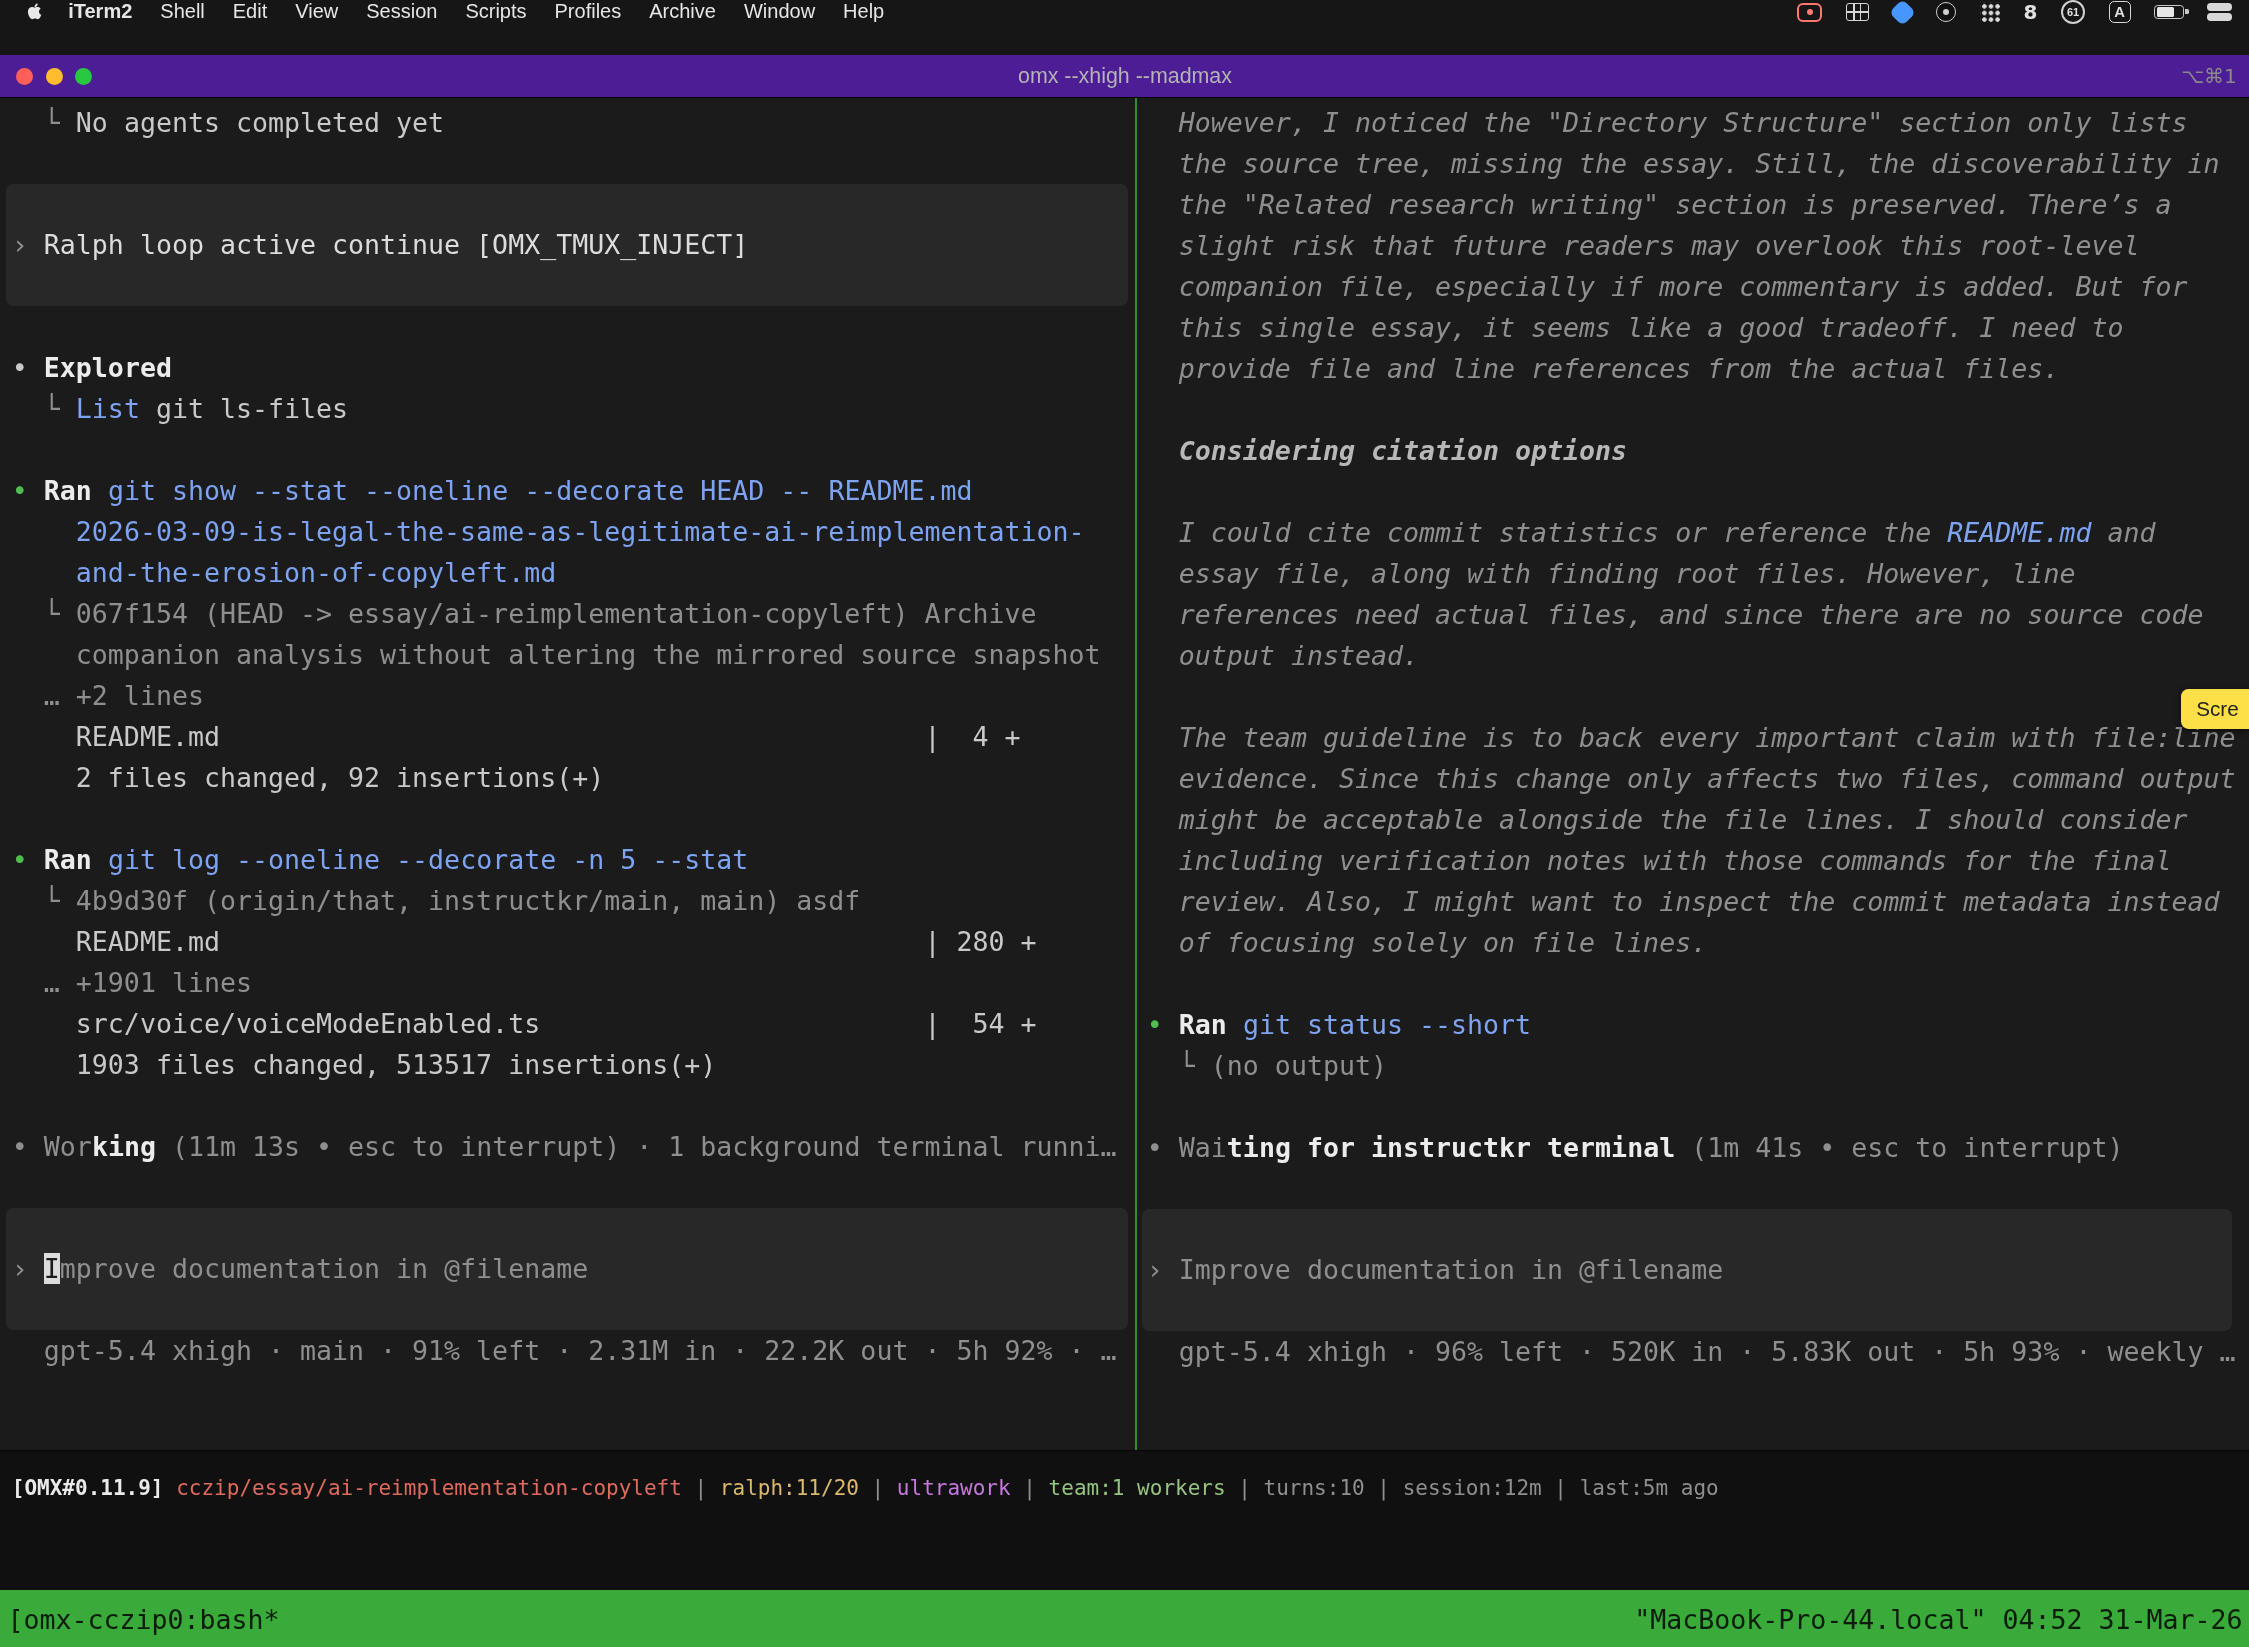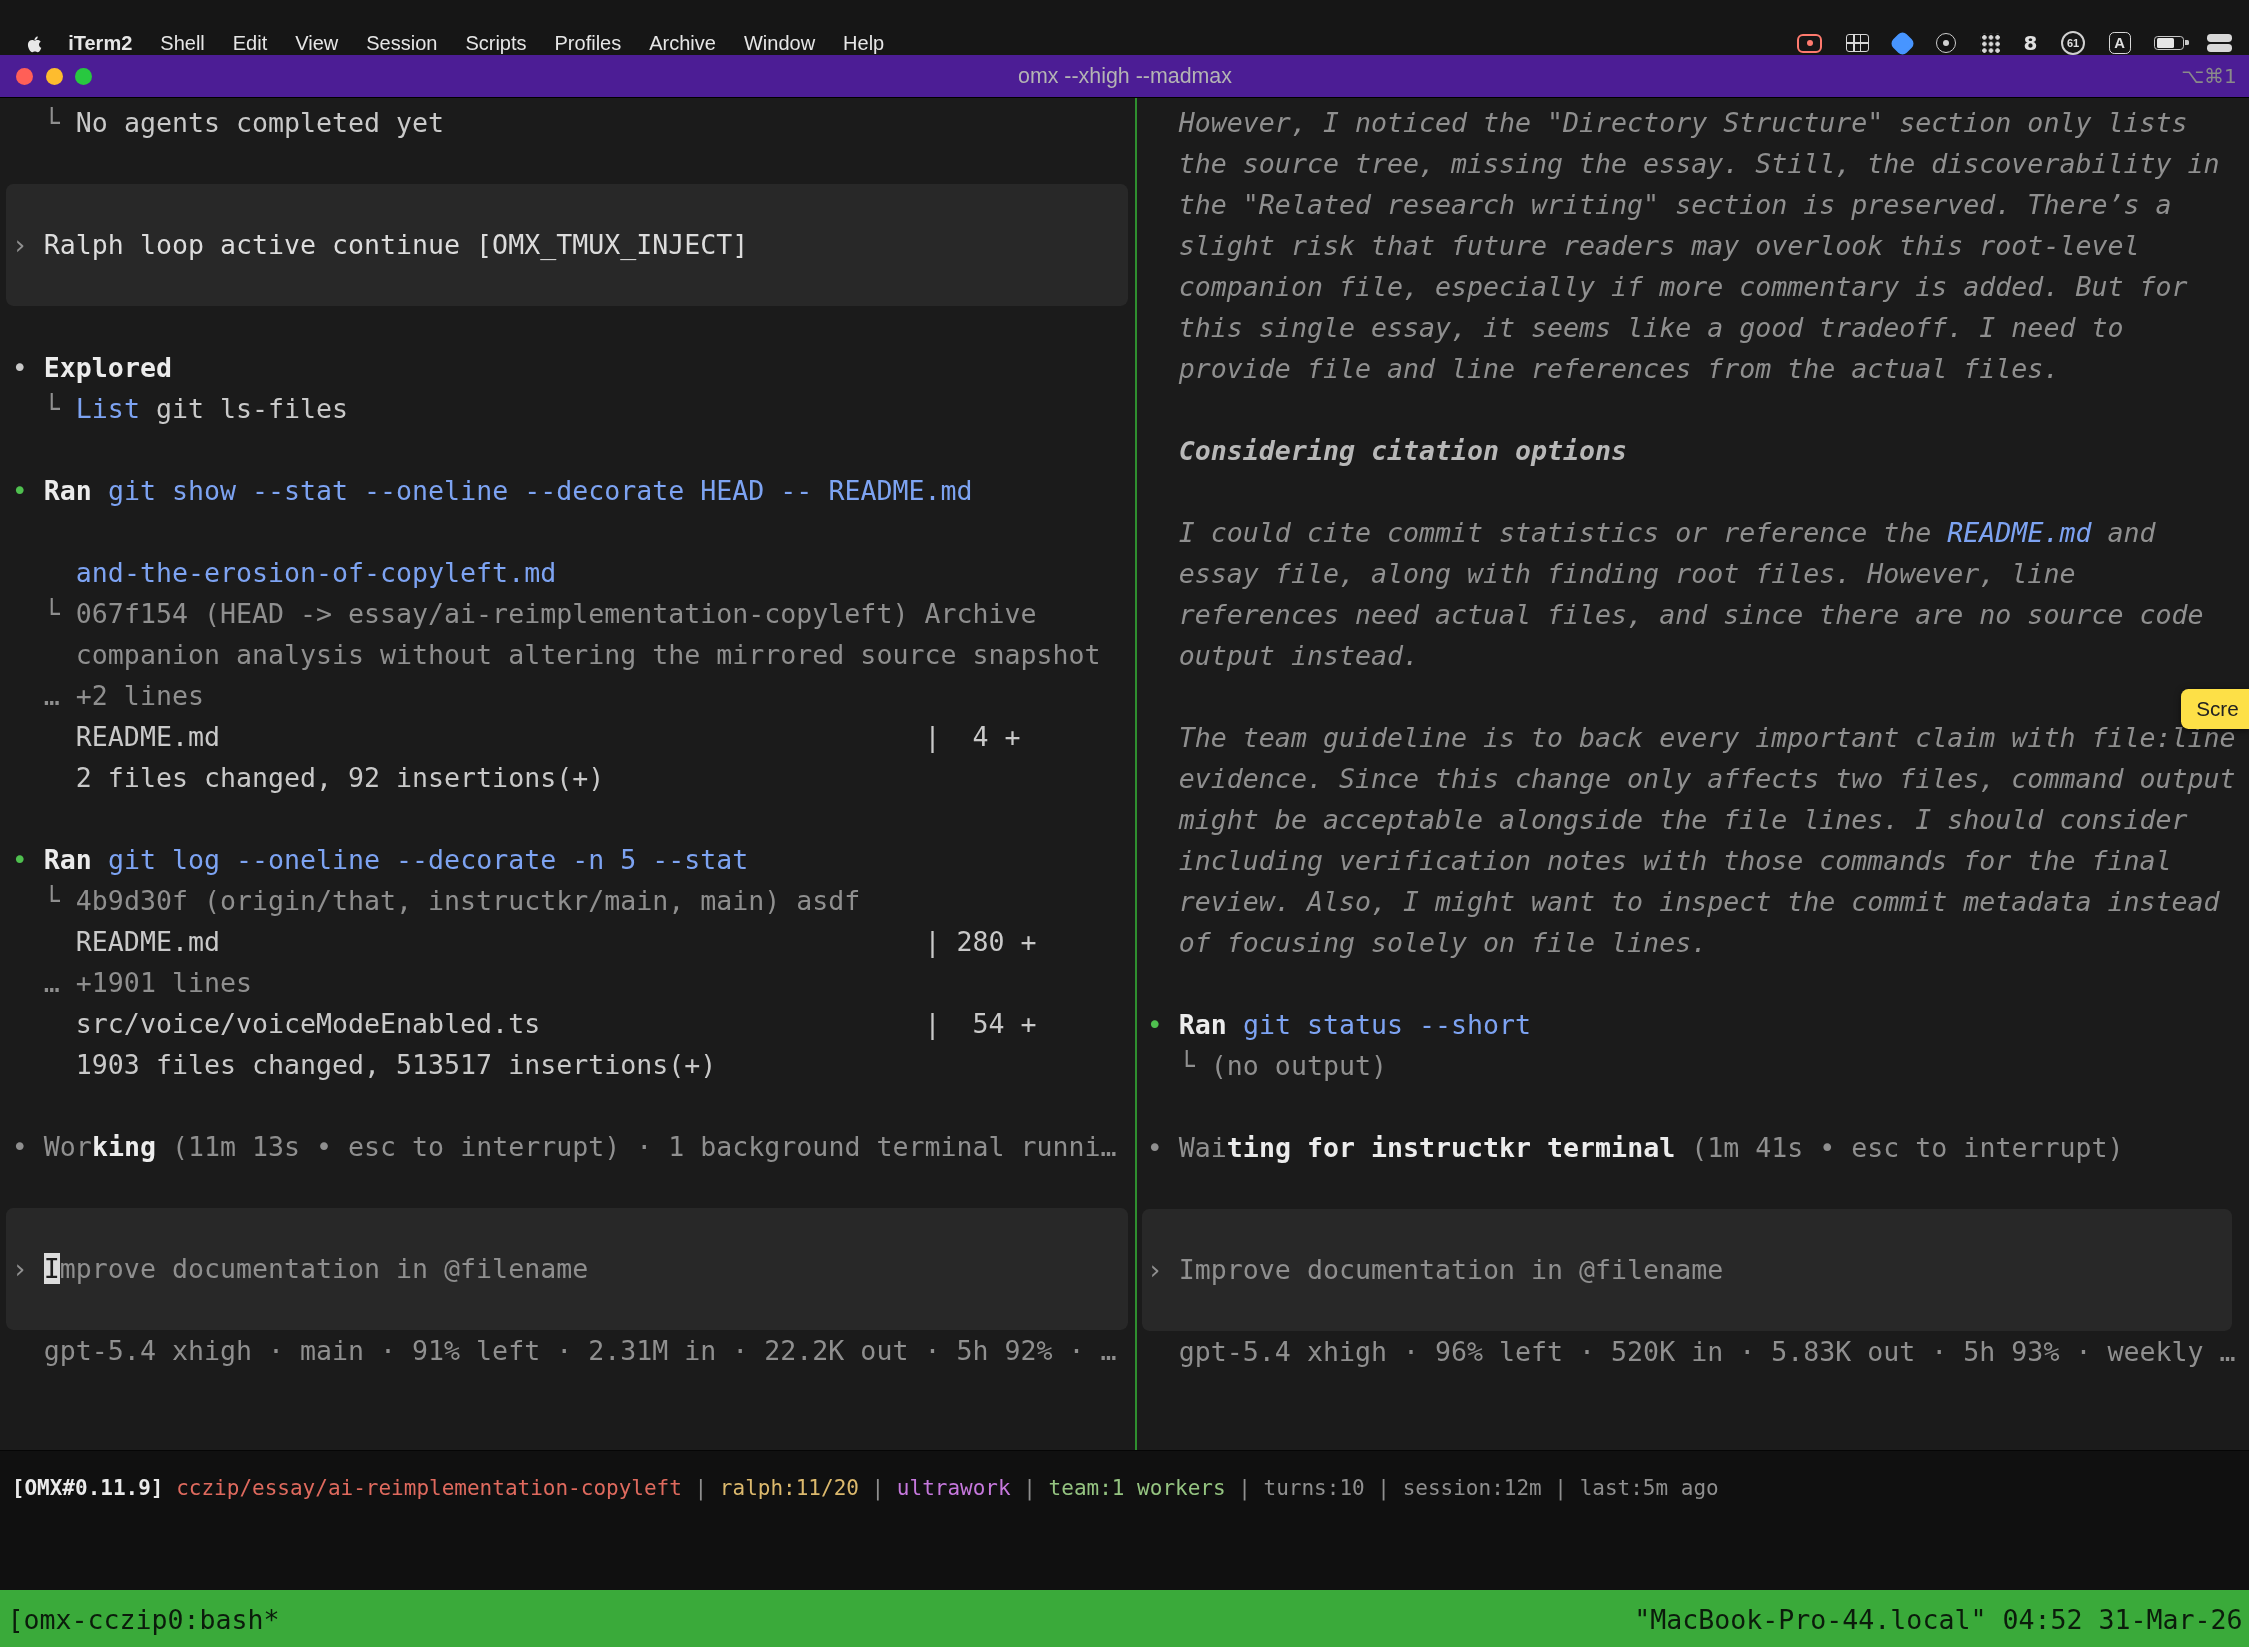--- a/index.html
+++ b/index.html
@@ -6,21 +6,21 @@
     --bg:#1b1b1b; --panel:#282828; --fg:#c9c9c9; --dim:#8f8f8f; --bright:#ececec;
     --blue:#7da3f2; --green-bullet:#4fc04f; --red:#df6a5e; --yellow:#dcb96d;
     --magenta:#c678dd; --green:#95c481; --tmux-green:#3aaa3a; --divider:#2f8f2f; --cursor-bg:#dcdcdc;
   }
   *{box-sizing:border-box}
   html,body{margin:0;padding:0}
   body{width:2250px;height:1648px;background:#0f0f0f;overflow:hidden;
        font-family:"DejaVu Sans Mono",monospace}
 
   
-  .menubar{height:55px;background:#161616;display:flex;align-items:flex-end;
+  .menubar{height:55px;background:#161616;display:flex;align-items:flex-start;
     color:#e6e6e6;font-family:"Liberation Sans","DejaVu Sans",sans-serif;font-size:20px;
     padding:0 17.7px 0 19px}
   .apple{width:19px;height:22px;margin:0 10.3px 0 5.9px;display:flex;align-items:center}
   .menu-items{display:flex;align-items:center}
   .menu-item{padding:0 14px;white-space:nowrap}
   .menu-item.app{font-weight:bold}
   .menubar-right{margin-left:auto;display:flex;align-items:center;gap:23.6px}
   .mi-icon{display:inline-flex;align-items:center;justify-content:center;color:#e0e0e0}
   .screen-recording-icon{width:25px;height:19px;border:2.2px solid #ff7a6e;border-radius:5.9px}
   .screen-recording-icon::after{content:"";width:5.9px;height:5.9px;background:#ff7a6e;border-radius:50%;margin:auto}
@@ -141,21 +141,21 @@
       <div class="line"><span class="dm">  └ </span><span class="fg">No agents completed yet</span></div>
       <div class="line"></div>
       <div class="tbox">
         <div class="line"><span class="dm">› </span><span class="f2">Ralph loop active continue [OMX_TMUX_INJECT]</span></div>
       </div>
       <div class="line"></div>
       <div class="line"><span class="fg">• </span><span class="wh">Explored</span></div>
       <div class="line"><span class="dm">  └ </span><span class="bl">List</span><span class="fg"> git ls-files</span></div>
       <div class="line"></div>
       <div class="line"><span class="gb">• </span><span class="wh">Ran</span><span class="fg"> </span><span class="bl">git show --stat --oneline --decorate HEAD -- README.md</span></div>
-      <div class="line"><span class="fg">    </span></div>
+      <div class="line"><span class="fg">    </span><span class="bl">2026-03-09-is-legal-the-same-as-legitimate-ai-reimplementation-</span></div>
       <div class="line"><span class="fg">    </span><span class="bl">and-the-erosion-of-copyleft.md</span></div>
       <div class="line"><span class="dm">  └ </span><span class="dm">067f154 (HEAD -&gt; essay/ai-reimplementation-copyleft) Archive</span></div>
       <div class="line"><span class="dm">    companion analysis without altering the mirrored source snapshot</span></div>
       <div class="line"><span class="dm">  … +2 lines</span></div>
       <div class="line"><span class="fg">    README.md                                            |  4 +</span></div>
       <div class="line"><span class="fg">    2 files changed, 92 insertions(+)</span></div>
       <div class="line"></div>
       <div class="line"><span class="gb">• </span><span class="wh">Ran</span><span class="fg"> </span><span class="bl">git log --oneline --decorate -n 5 --stat</span></div>
       <div class="line"><span class="dm">  └ </span><span class="dm">4b9d30f (origin/that, instructkr/main, main) asdf</span></div>
       <div class="line"><span class="fg">    README.md                                            | 280 +</span></div>

